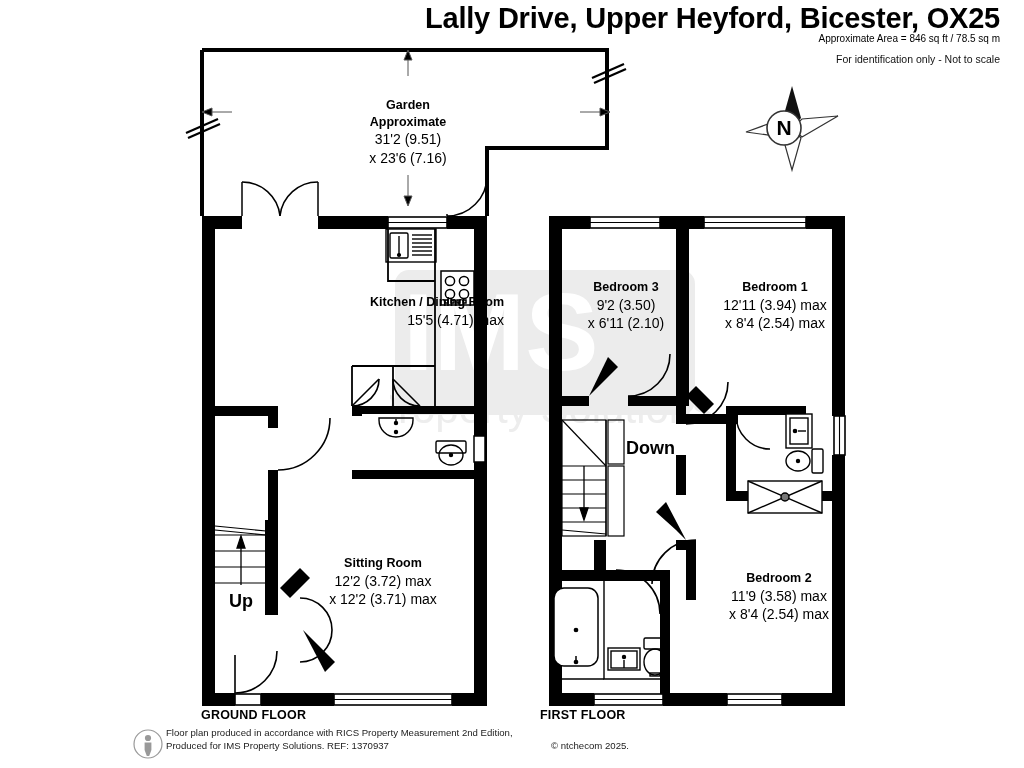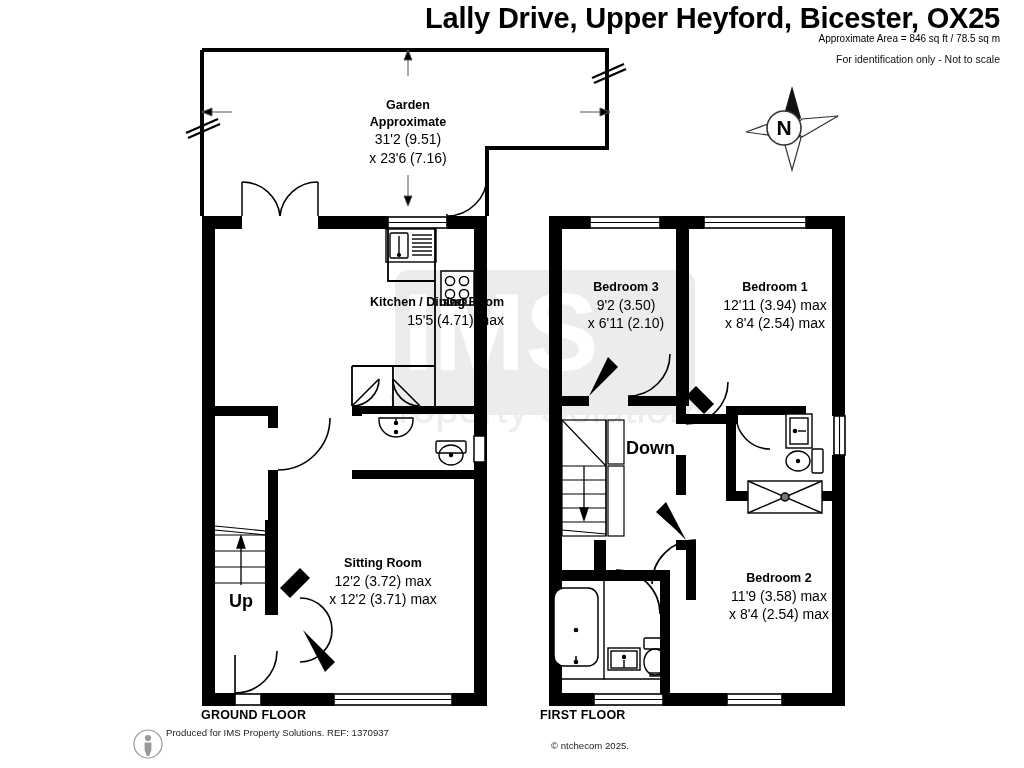--- a/index.html
+++ b/index.html
@@ -417,17 +417,18 @@
   <div class="rlabel" style="left:694px;top:570px;width:170px;">
     <div class="nm">Bedroom 2</div>
     <div class="dm">11'9 (3.58) max</div>
     <div class="dm">x 8'4 (2.54) max</div>
   </div>
 
   <div class="floorlab" style="left:201px;top:708px;">GROUND FLOOR</div>
   <div class="floorlab" style="left:524px;top:708px;margin-left:16px;">FIRST FLOOR</div>
 
   <div class="foot">
+    <div>Floor plan produced in accordance with RICS Property Measurement 2nd Edition,</div>
     <div>Produced for IMS Property Solutions.   REF:    1370937</div>
   </div>
   <div class="copy">© ntchecom 2025.</div>
 
 </div>
 
 </body></html>

